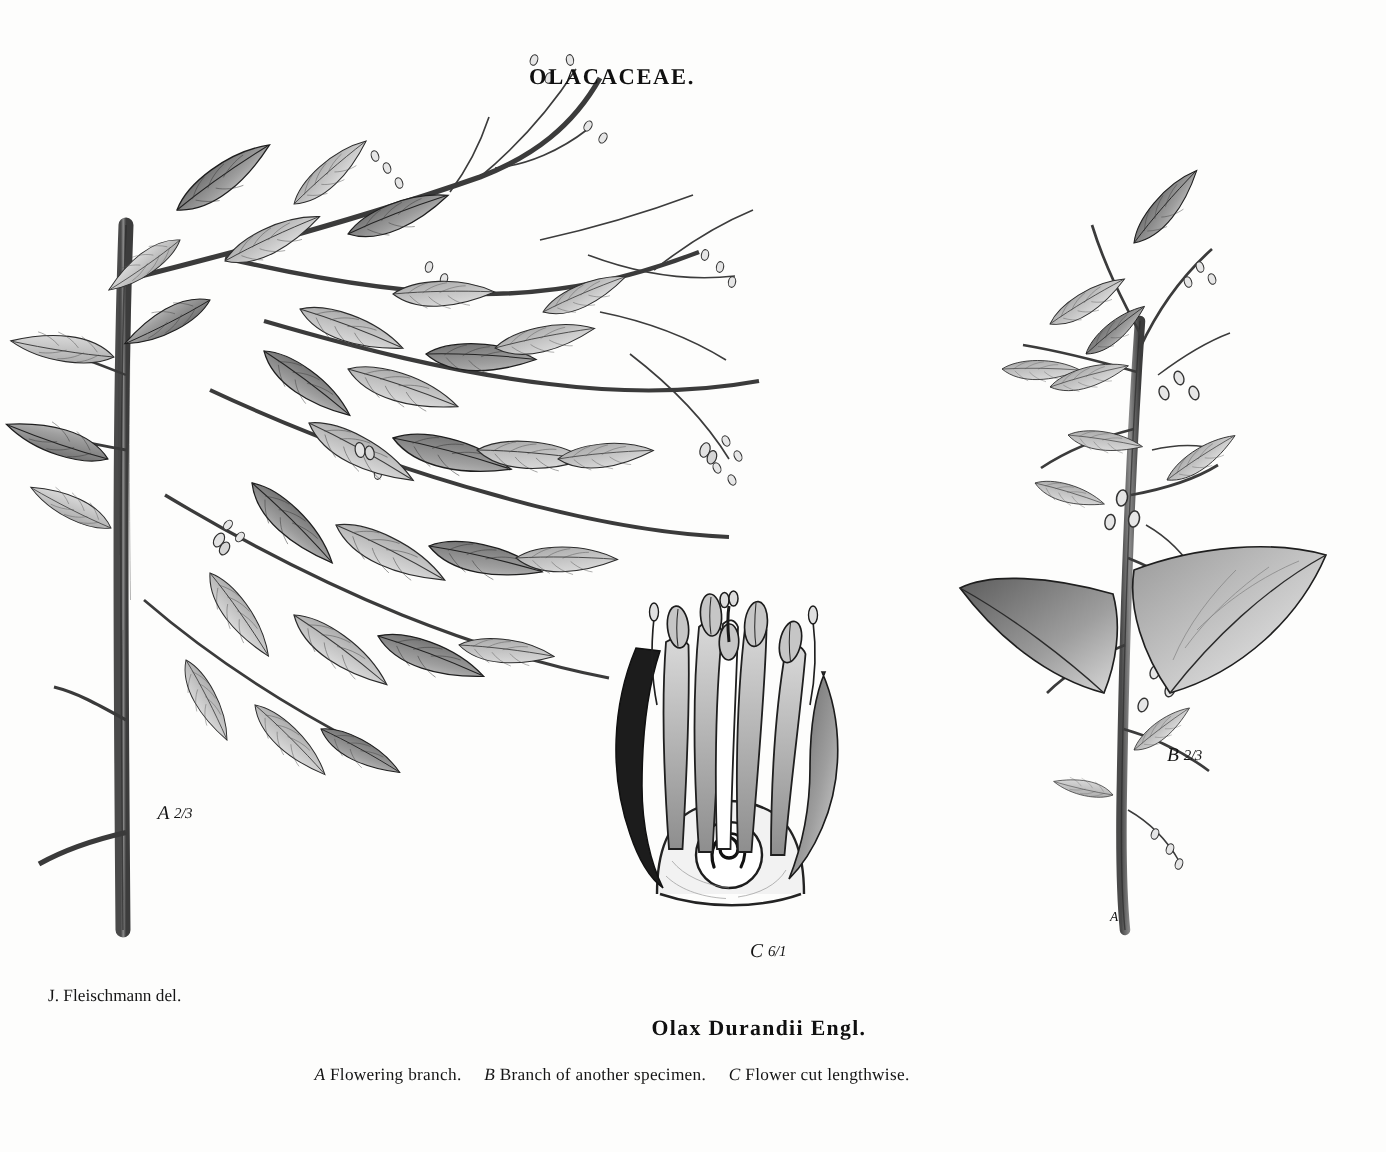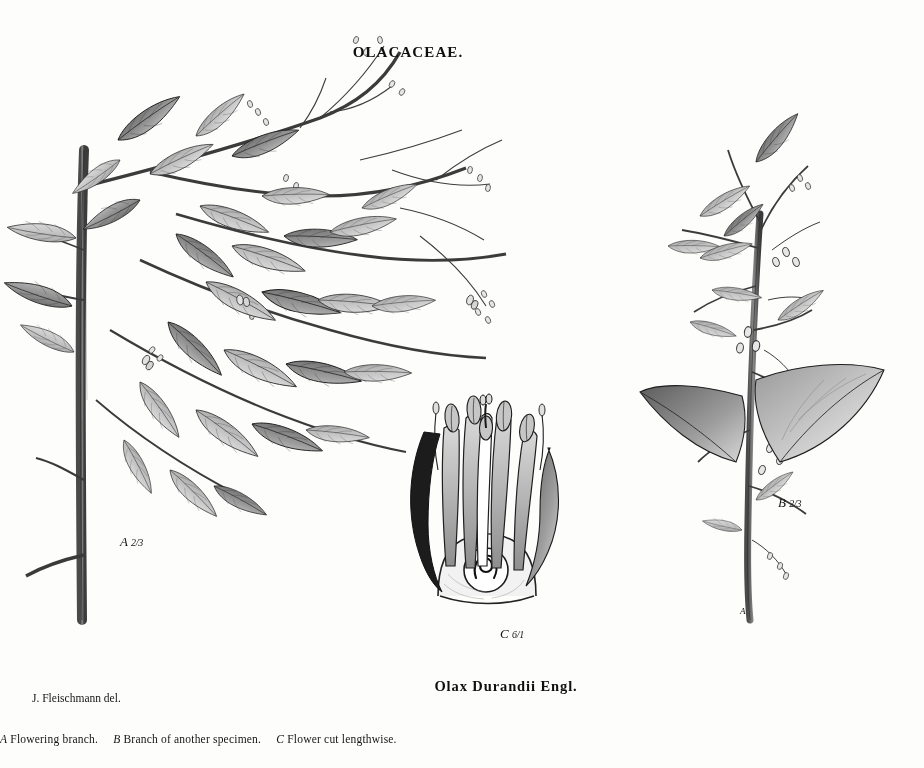--- a/index.html
+++ b/index.html
@@ -45,56 +45,56 @@
     font-family: "Liberation Serif", serif;
     font-weight: bold;
     font-size: 14.5px;
     letter-spacing: 0.9px;
     color: #101010;
     margin-left: 44px;
   }
 
   .caption-line {
     position: absolute;
-    top: 733px;
+    top: 711px;
     left: 0;
     width: 816px;
-    text-align: left;
+    text-align: center;
     font-family: "Liberation Serif", serif;
     font-size: 11.5px;
     letter-spacing: 0.2px;
     color: #141414;
   }
   .caption-line .it { font-style: italic; }
   .caption-line .seg { white-space: nowrap; }
   .caption-line .sp { display: inline-block; width: 9px; }
 
   .artist-credit {
     position: absolute;
-    top: 692px;
+    top: 658px;
     left: 32px;
     font-family: "Liberation Serif", serif;
     font-size: 11.5px;
     color: #161616;
   }
 
   .fig-label {
     position: absolute;
     font-family: "Liberation Serif", serif;
     font-style: italic;
     font-size: 13px;
     color: #141414;
     white-space: nowrap;
   }
   .fig-label .frac {
     font-size: 10px;
     vertical-align: 0.5px;
     letter-spacing: -0.2px;
   }
-  #lbl-a   { left: 120px; top: 534px; }
+  #lbl-a   { left: 105px; top: 534px; }
   #lbl-b   { left: 778px; top: 495px; }
   #lbl-c   { left: 500px; top: 592px; margin-top: 34px; }
   #lbl-a2  { left: 740px; top: 606px; font-size: 9px; }
 
   
   .art {
     position: absolute;
     inset: 0;
     pointer-events: none;
   }

